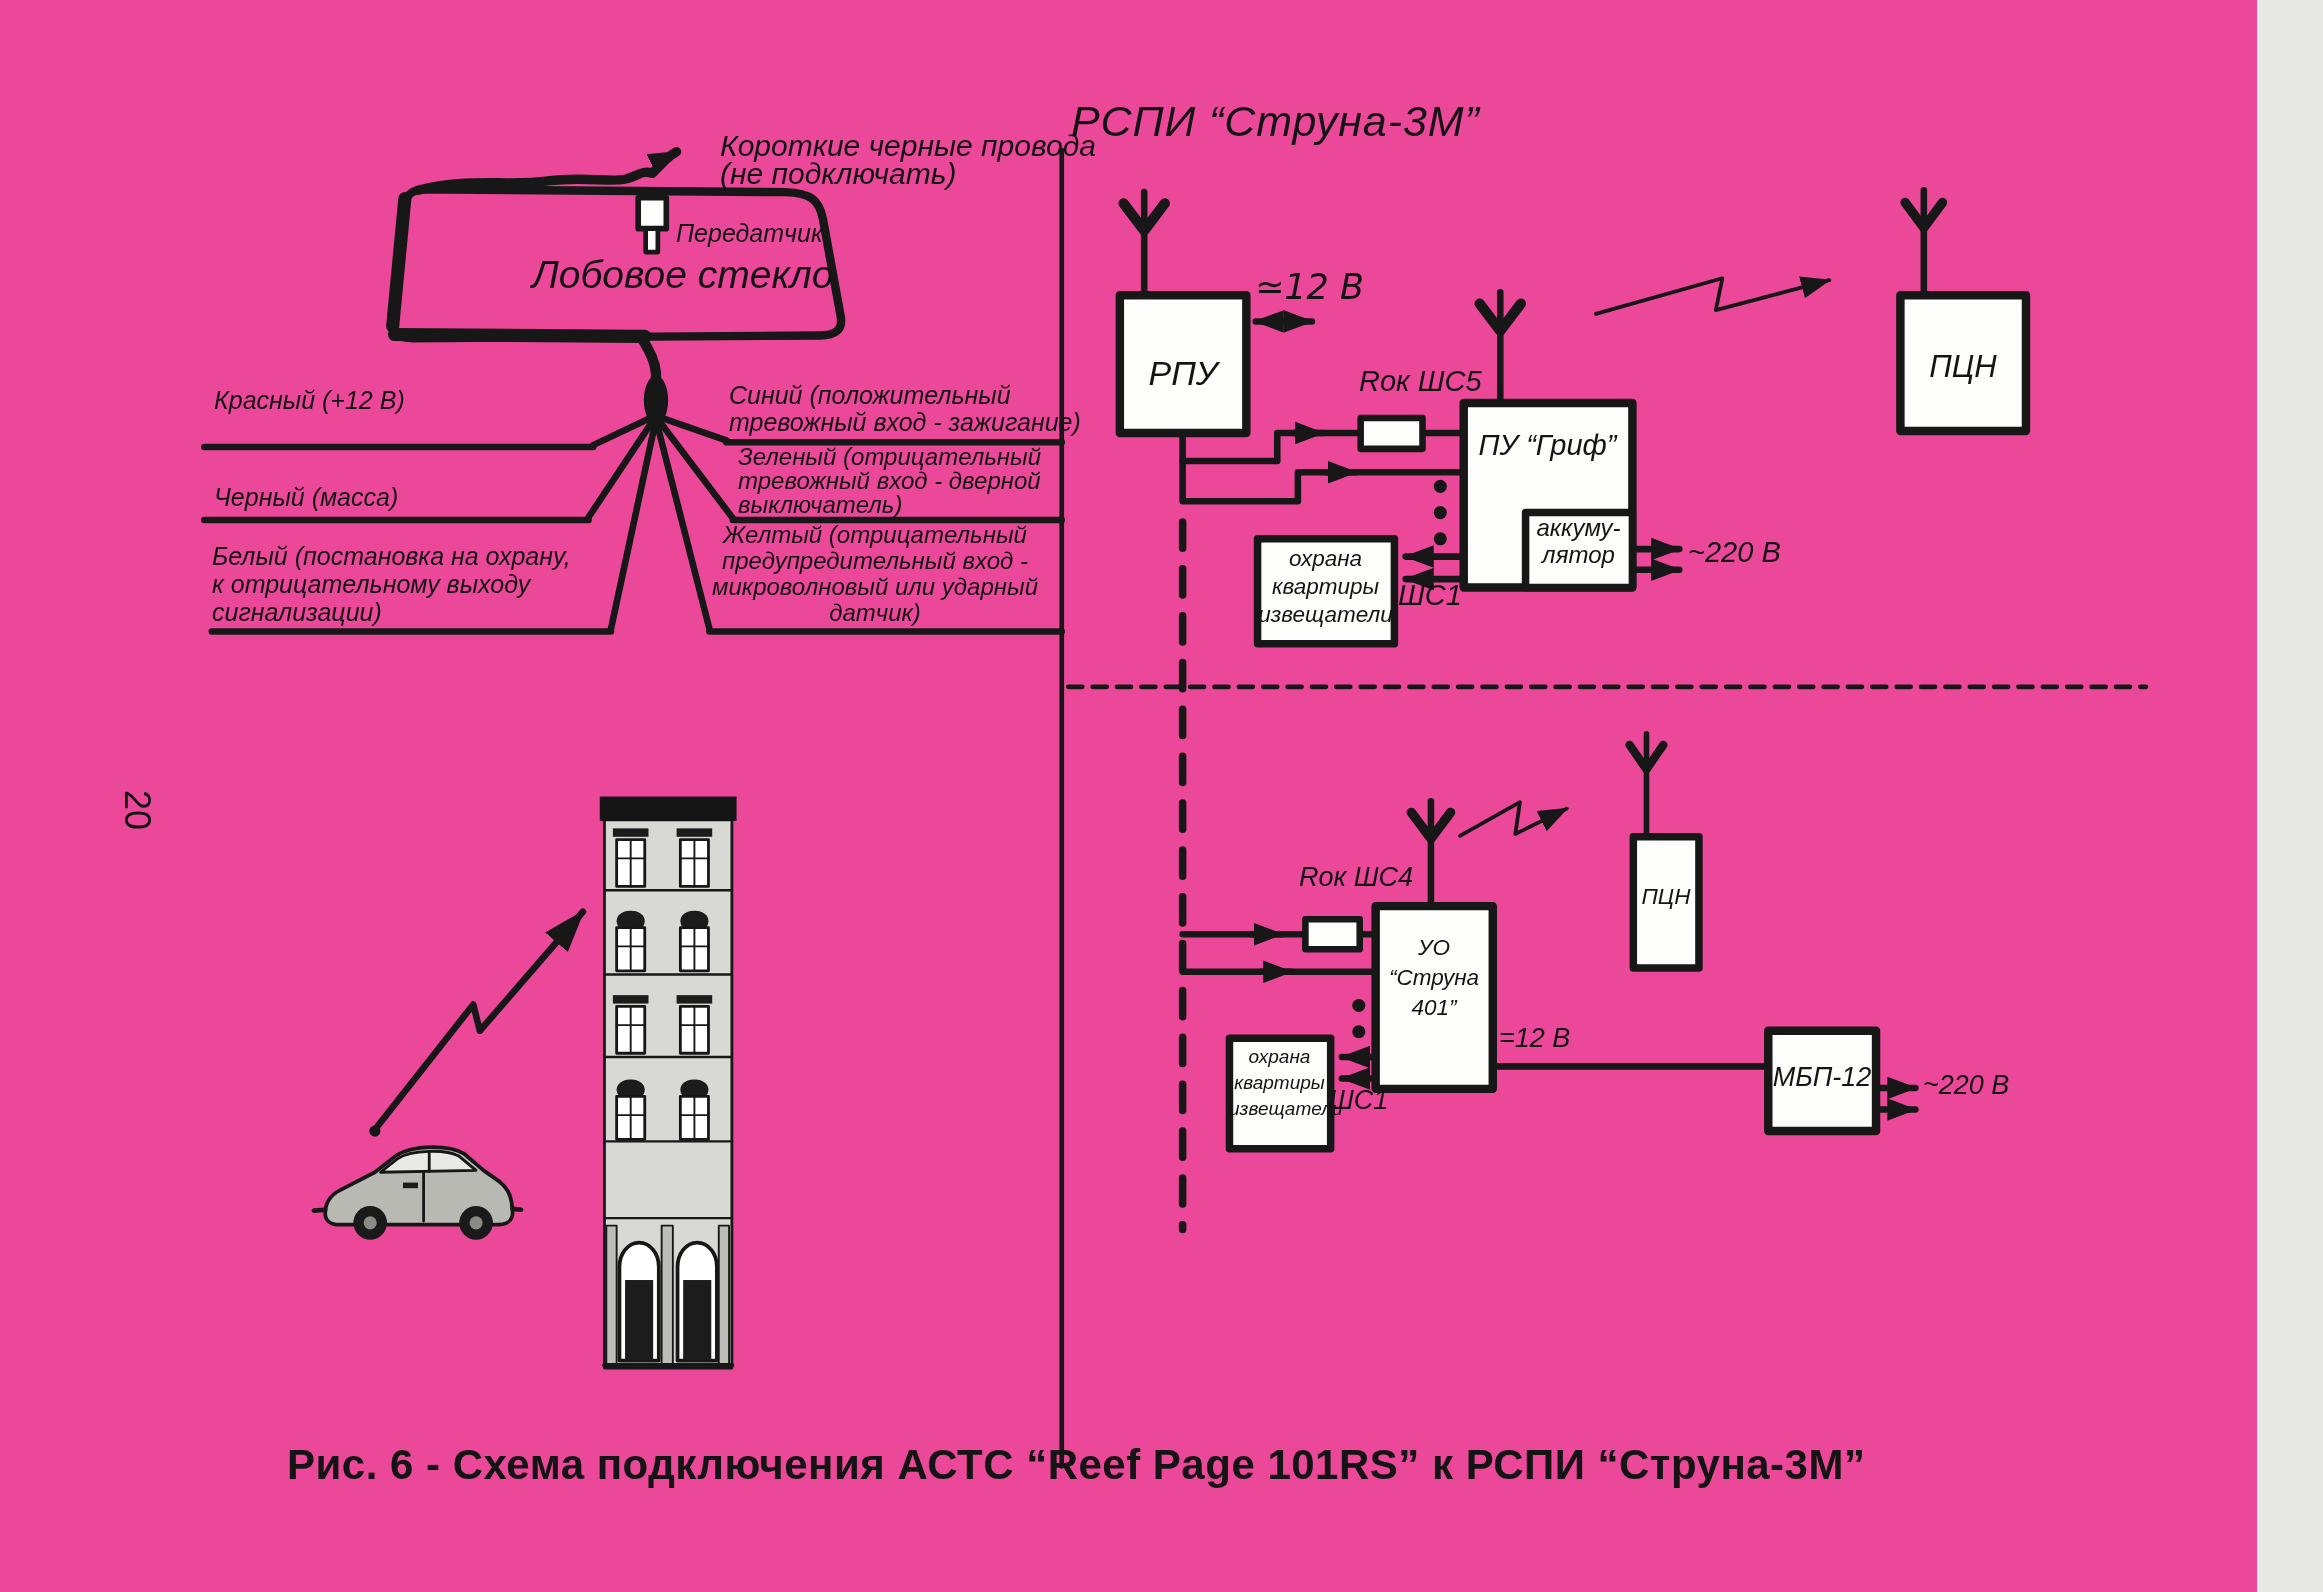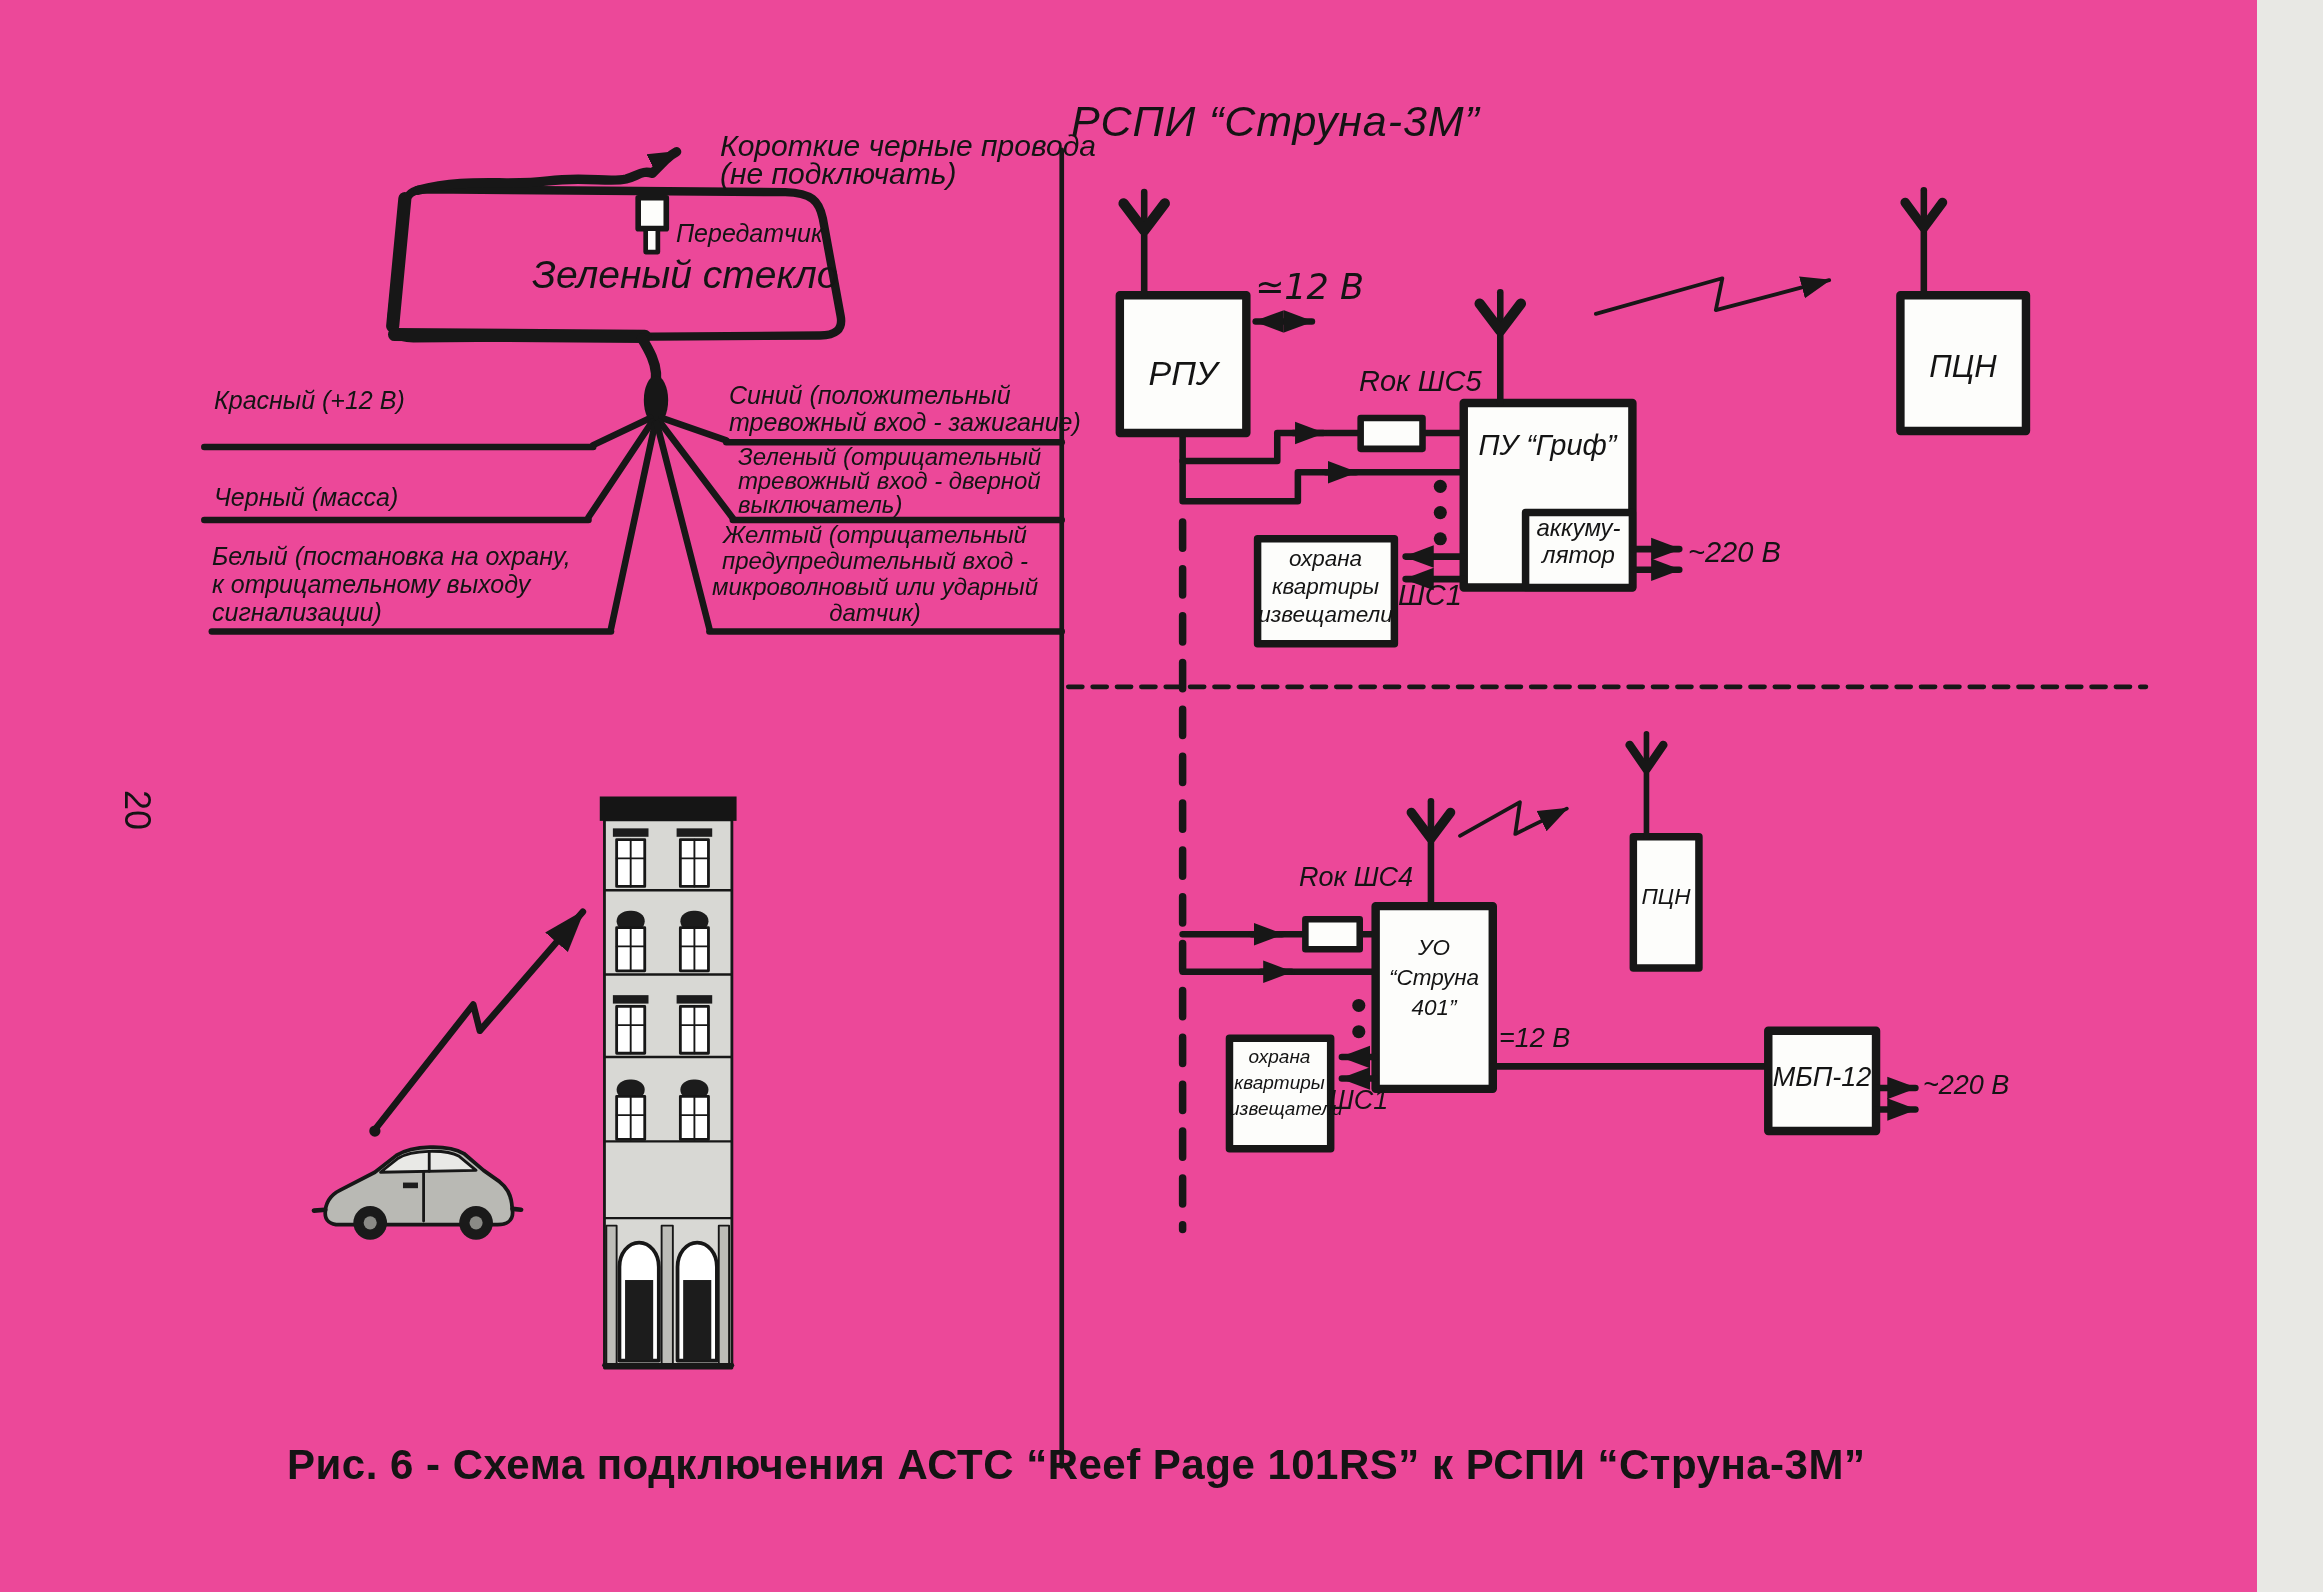--- a/index.html
+++ b/index.html
@@ -220,21 +220,21 @@
 
       <path d="M402,1203 L505,1072 L512,1100 L622,973" stroke-width="7" marker-end="url(#ahbig)"></path>
       <circle cx="400" cy="1207" r="6" fill="#171717" stroke="none"></circle>
     </g>
   </svg>
 
   <div class="t lbl-header">РСПИ “Струна-3М”</div>
   <div class="t lbl-shortwires">Короткие черные провода
 (не подключать)</div>
   <div class="t lbl-transmitter">Передатчик</div>
-  <div class="t lbl-windshield">Зеленый стекло</div>
+  <div class="t lbl-windshield">Лобовое стекло</div>
   <div class="t lbl-w-red">Красный (+12 В)</div>
   <div class="t lbl-w-black">Черный (масса)</div>
   <div class="t lbl-w-white">Белый (постановка на охрану,
 к отрицательному выходу
 сигнализации)</div>
   <div class="t lbl-w-blue">Синий (положительный
 тревожный вход - зажигание)</div>
   <div class="t lbl-w-green">Зеленый (отрицательный
 тревожный вход - дверной
 выключатель)</div>

